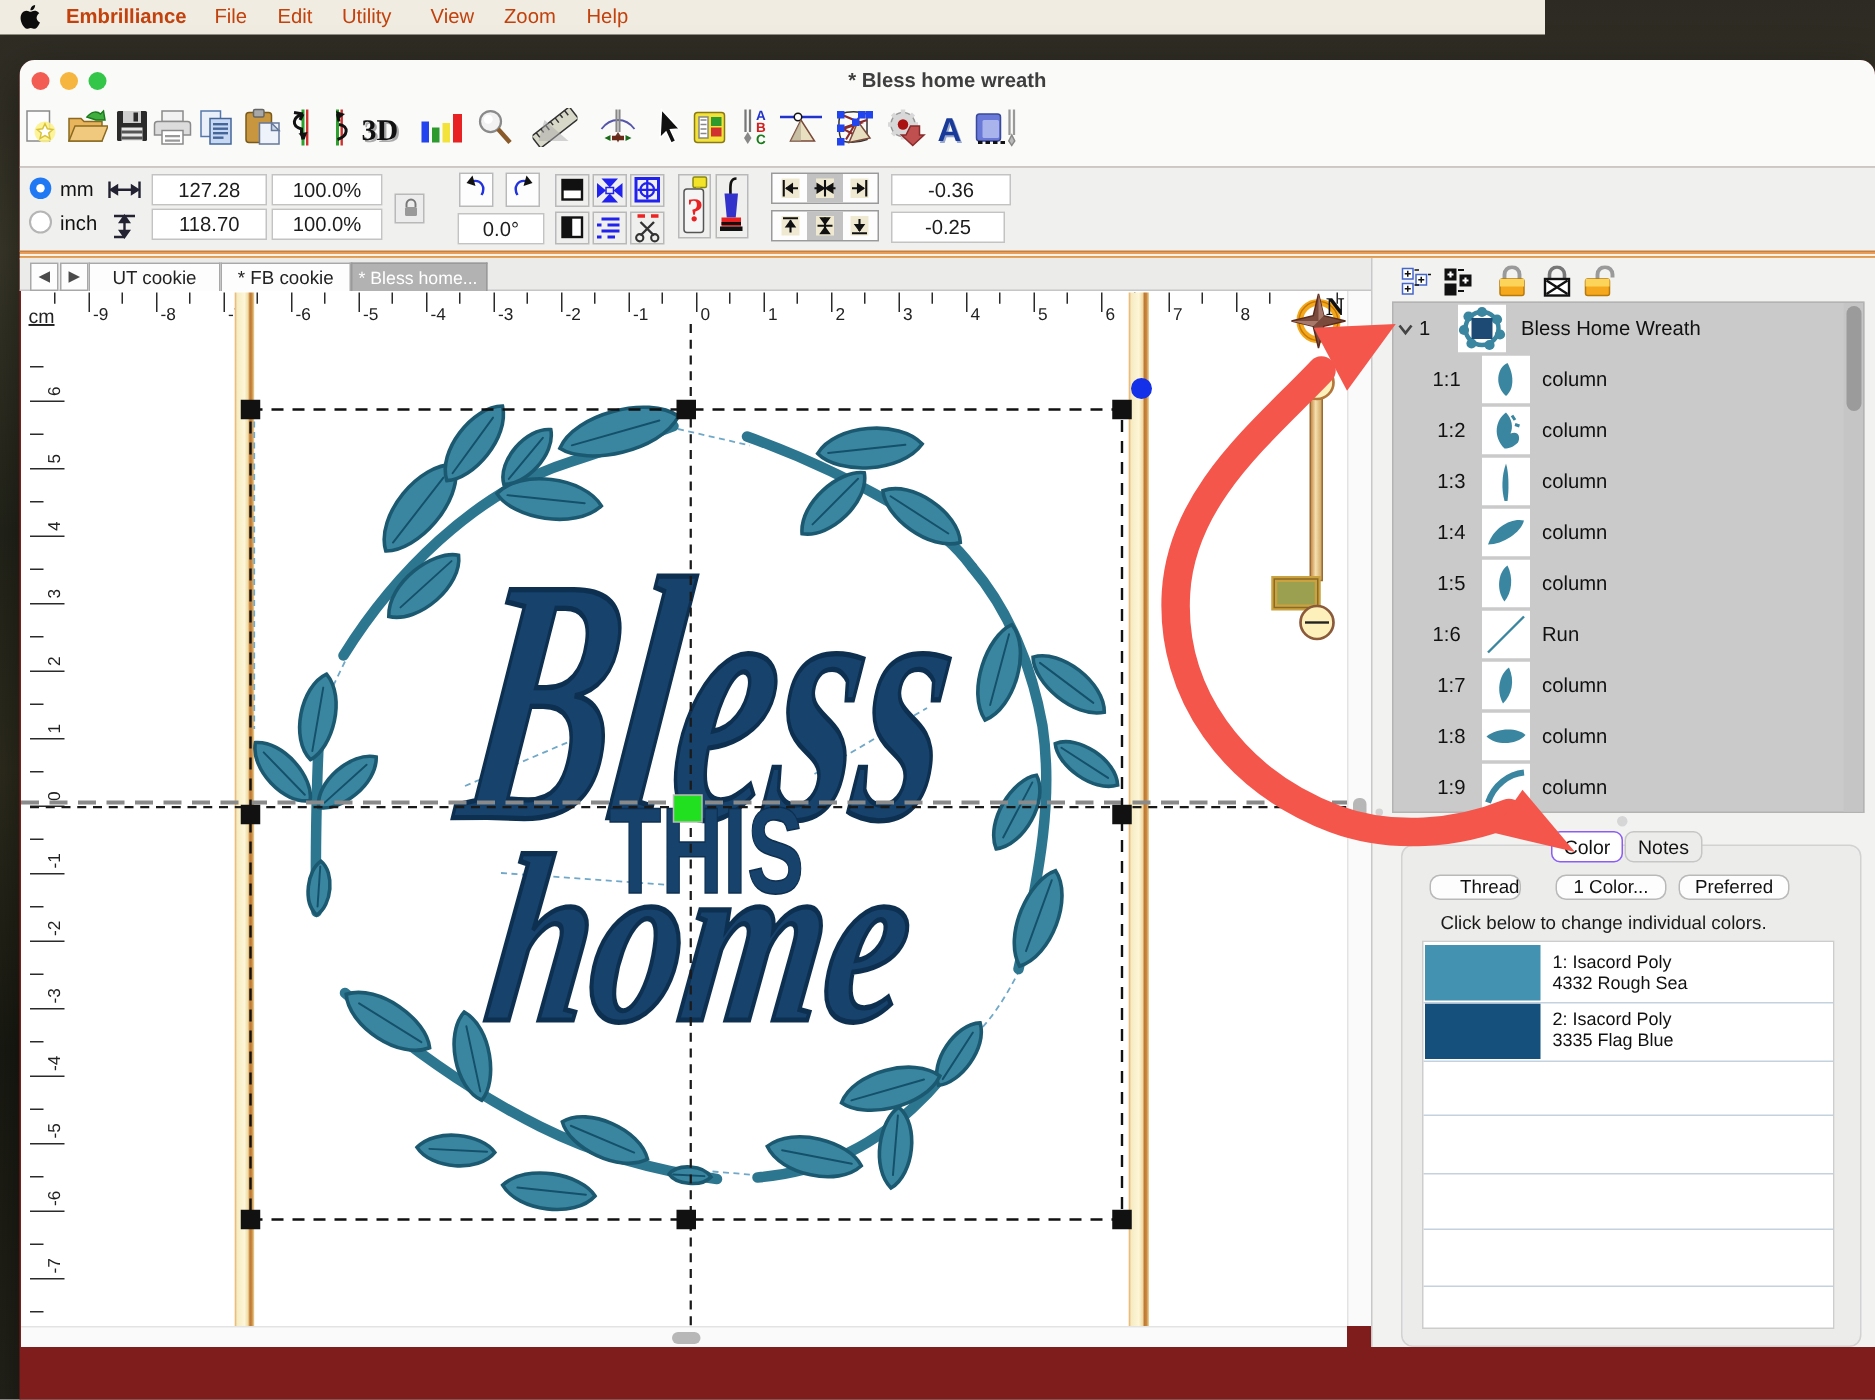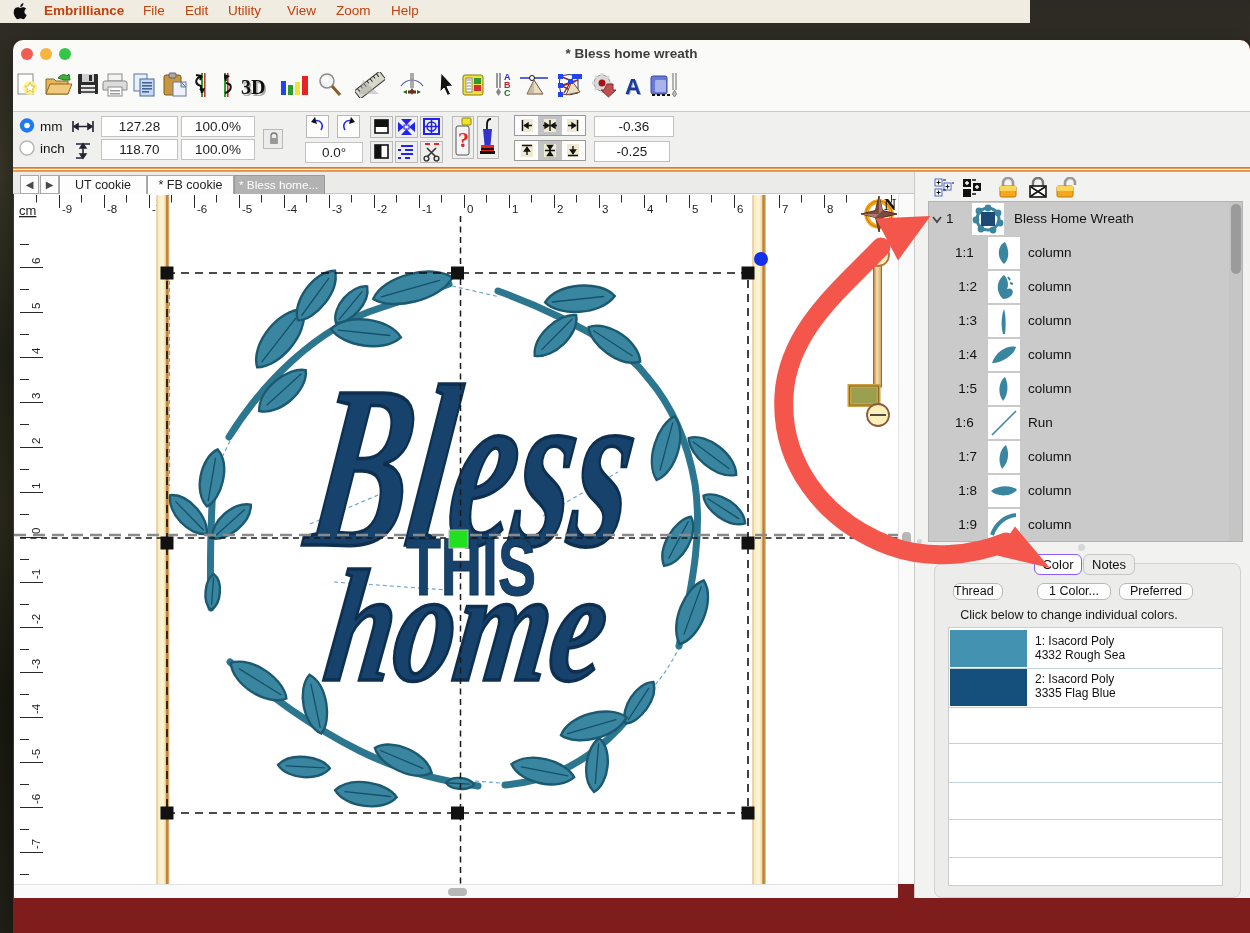--- a/index.html
+++ b/index.html
@@ -759,21 +759,21 @@
     </div>
     <div class="abs" style="left:314px;top:30px;width:13px;height:339px;background:#c5c5c5">
       <div class="abs" style="left:1.5px;top:2px;width:10px;height:70px;background:#9b9b9b;border-radius:5px"></div>
     </div>
     <div class="abs" style="left:2px;top:367px;width:5px;height:5px;background:#d2d2d2;border-radius:50%"></div>
     <div class="abs" style="left:163px;top:372px;width:7px;height:7px;background:#d6d6d6;border-radius:50%"></div>
 
     <div class="abs" style="left:19px;top:391px;width:307px;height:335px;background:#ececeb;border:1px solid #d2d2d2;border-radius:8px"></div>
     <div class="abs" style="left:119px;top:382px;width:48px;height:21px;background:#fff;border:1px solid #8b5cf6;border-radius:6px;font-size:13px;text-align:center;line-height:19px;color:#111;z-index:3">Color</div>
     <div class="abs" style="left:168px;top:382px;width:52px;height:21px;background:#ececeb;border:1px solid #c6c6c6;border-radius:6px;font-size:13px;text-align:center;line-height:19px;color:#111;z-index:2">Notes</div>
-    <div class="pbtn" style="left:38px;top:411px;width:50px;height:17px;border-radius:7px;font-size:12.5px;text-align:left;line-height:15px;color:#111">Thread</div>
+    <div class="pbtn" style="left:38px;top:411px;width:61px;height:17px;border-radius:7px;font-size:12.5px;text-align:right;line-height:15px;color:#111">Thread</div>
     <div class="pbtn" style="left:122px;top:411px;width:74px;height:17px;border-radius:7px;font-size:12.5px;text-align:center;line-height:15px;color:#111">1 Color...</div>
     <div class="pbtn" style="left:204px;top:411px;width:74px;height:17px;border-radius:7px;font-size:12.5px;text-align:center;line-height:15px;color:#111">Preferred</div>
     <div class="abs" style="left:24px;top:436px;width:260px;text-align:center;font-size:12.5px;color:#1a1a1a">Click below to change individual colors.</div>
     <div class="abs" style="left:33px;top:455px;width:275px;height:259px;background:#fff;border:1px solid #cdcdcd">
       <div class="abs" style="left:1px;top:2px;width:77px;height:37px;background:#4392b1"></div>
       <div class="abs" style="left:86px;top:6px;font-size:12px;color:#111">1: Isacord Poly<br>4332 Rough Sea</div>
       <div class="abs" style="left:1px;top:41px;width:77px;height:37px;background:#14507b"></div>
       <div class="abs" style="left:86px;top:44px;font-size:12px;color:#111">2: Isacord Poly<br>3335 Flag Blue</div>
       <div class="abs" style="left:0;top:40px;width:273px;height:1px;background:#c4d2de"></div>
       <div class="abs" style="left:0;top:79px;width:273px;height:1px;background:#c4d2de"></div>

